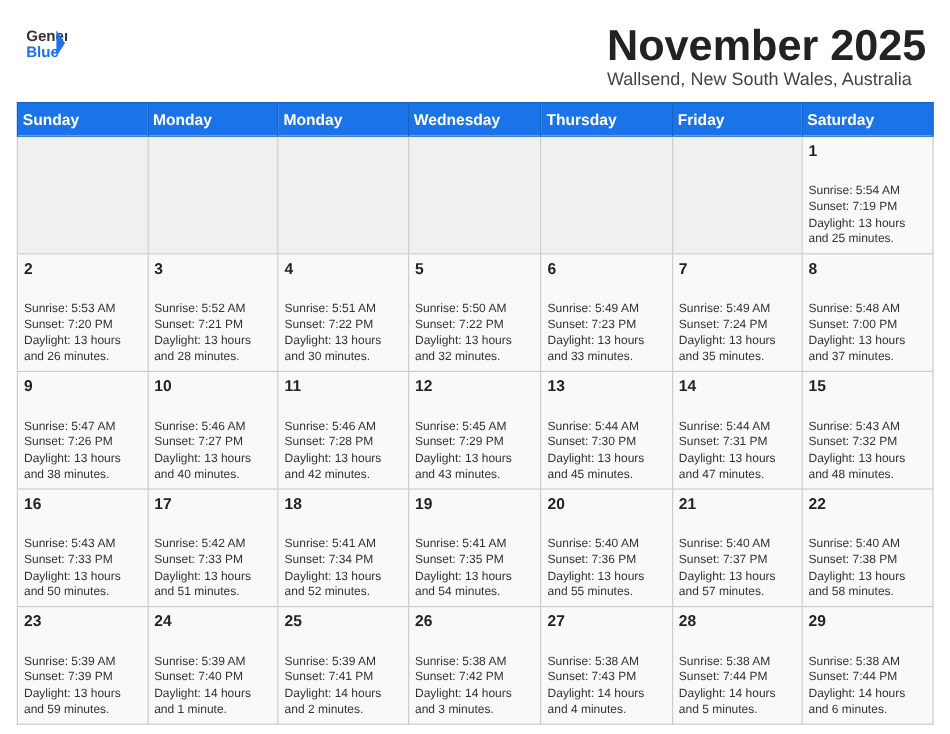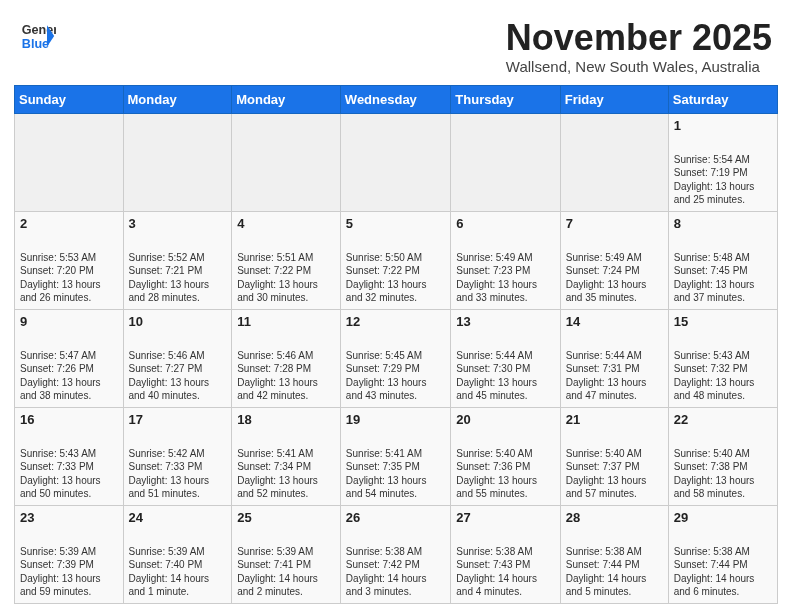--- a/index.html
+++ b/index.html
@@ -172,21 +172,21 @@
           <td>
             <span class="day-number">7</span>
             <div class="day-info">Sunrise: 5:49 AM
 Sunset: 7:24 PM
 Daylight: 13 hours
 and 35 minutes.</div>
           </td>
           <td>
             <span class="day-number">8</span>
             <div class="day-info">Sunrise: 5:48 AM
-Sunset: 7:45 PM
+Sunset: 7:00 PM
 Daylight: 13 hours
 and 37 minutes.</div>
           </td>
         </tr>
         <tr>
           <td>
             <span class="day-number">9</span>
             <div class="day-info">Sunrise: 5:47 AM
 Sunset: 7:26 PM
 Daylight: 13 hours

